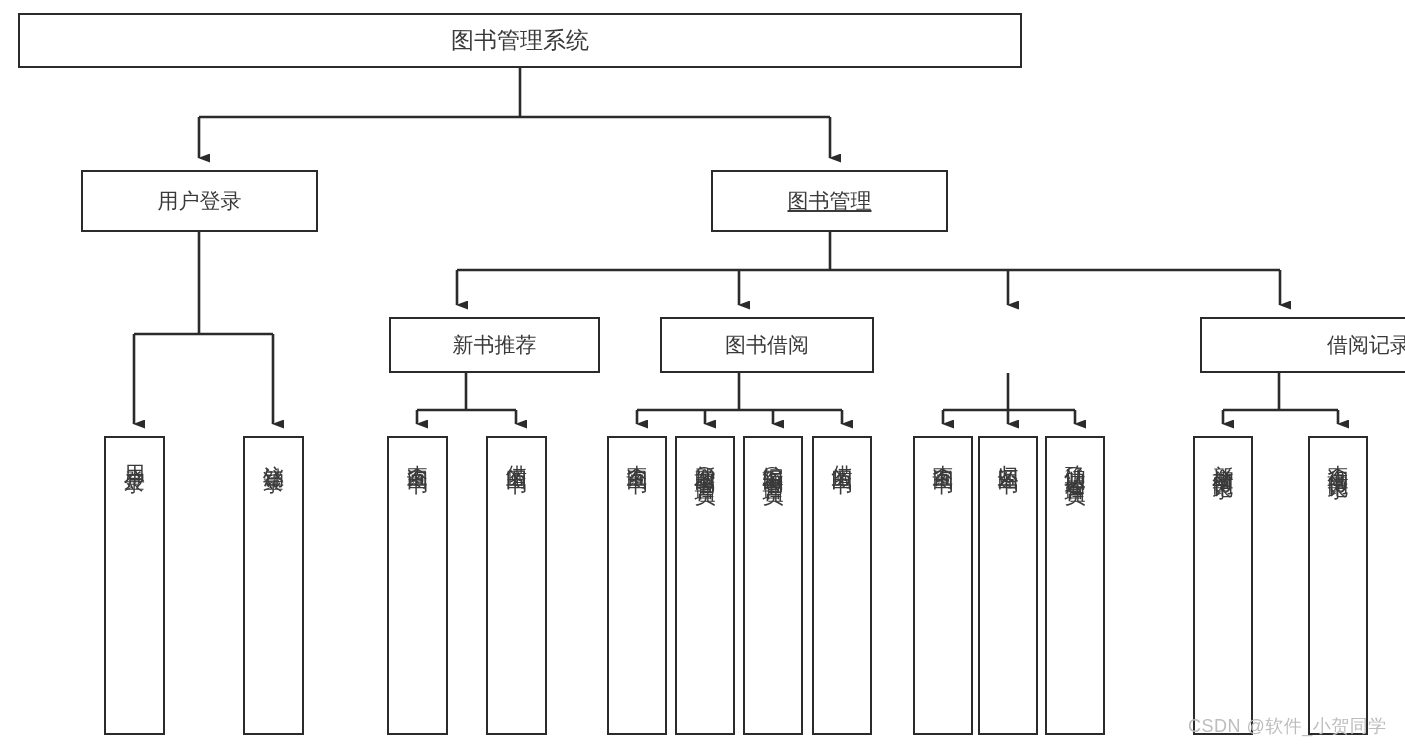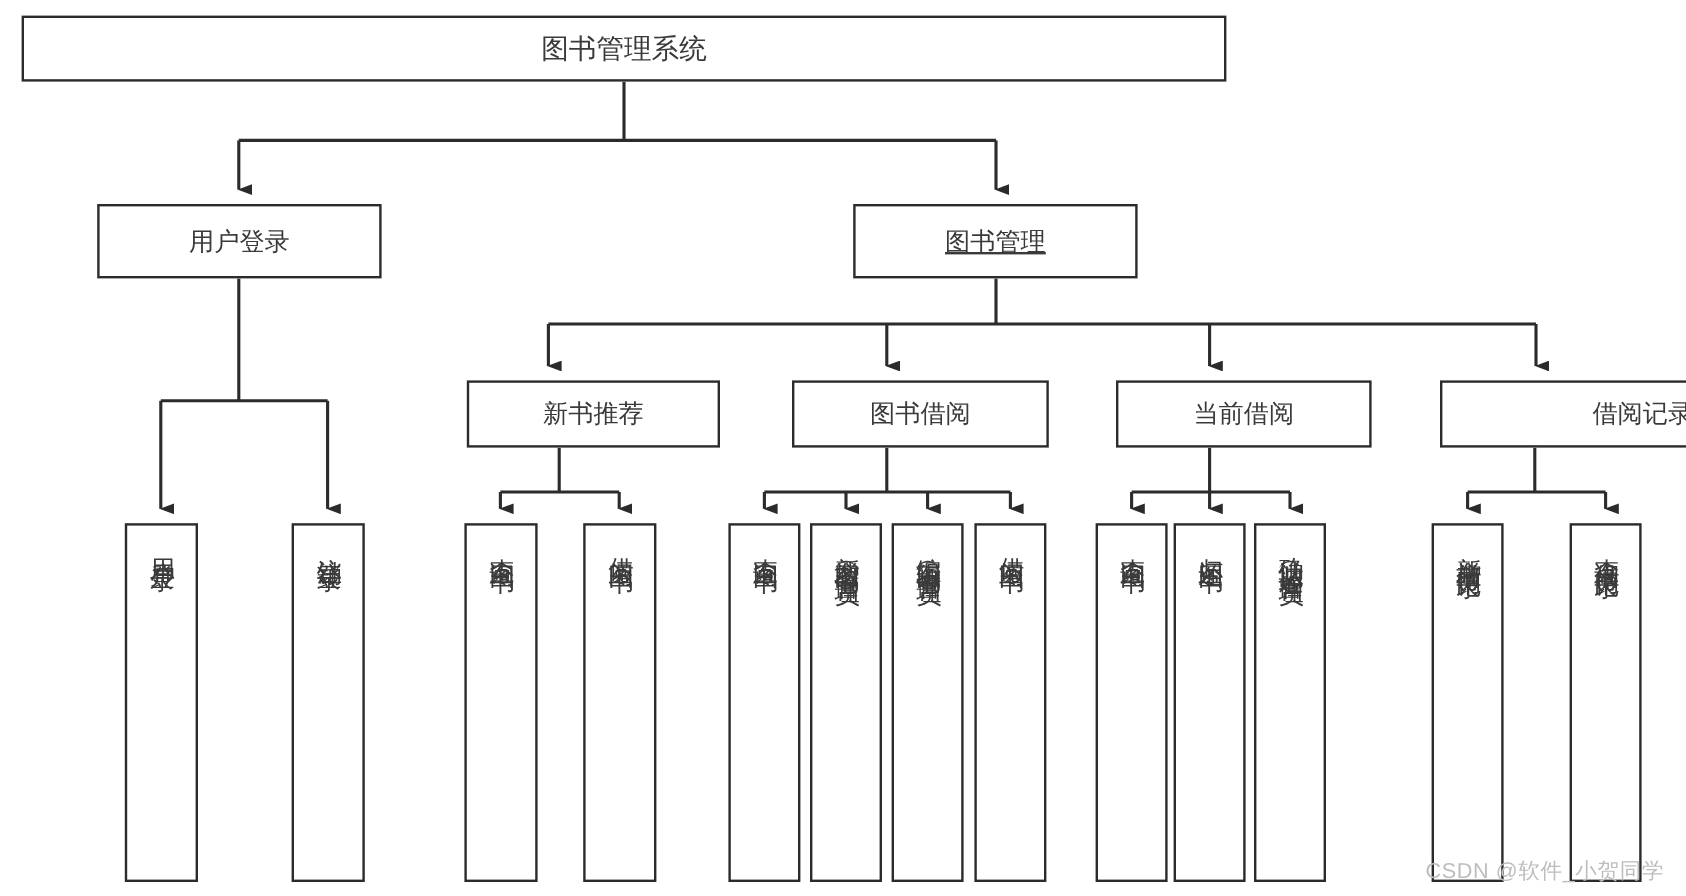--- a/index.html
+++ b/index.html
@@ -89,23 +89,20 @@
   <div class="node lvl2" style="left:711px;top:170px;width:237px;height:62px;text-decoration:underline;">
     <span class="htext">图书管理</span>
   </div>
 
   <div class="node lvl3" style="left:361px;top:317px;width:211px;height:56px;">
     <span class="htext">新书推荐</span>
   </div>
   <div class="node lvl3" style="left:632px;top:317px;width:214px;height:56px;">
     <span class="htext">图书借阅</span>
   </div>
-  <div class="node lvl3" style="left:902px;top:317px;width:213px;height:56px;">
-    <span class="htext">当前借阅</span>
-  </div>
   <div class="node lvl3" style="left:1172px;top:317px;width:213px;height:56px;justify-content:flex-end;">
     <span class="htext">借阅记录</span>
   </div>
 
   <div class="node leaf" style="left:104px;top:436px;width:61px;height:299px;">
     <span class="vtext">用户登录</span>
   </div>
   <div class="node leaf" style="left:243px;top:436px;width:61px;height:299px;">
     <span class="vtext">注销登录</span>
   </div>

